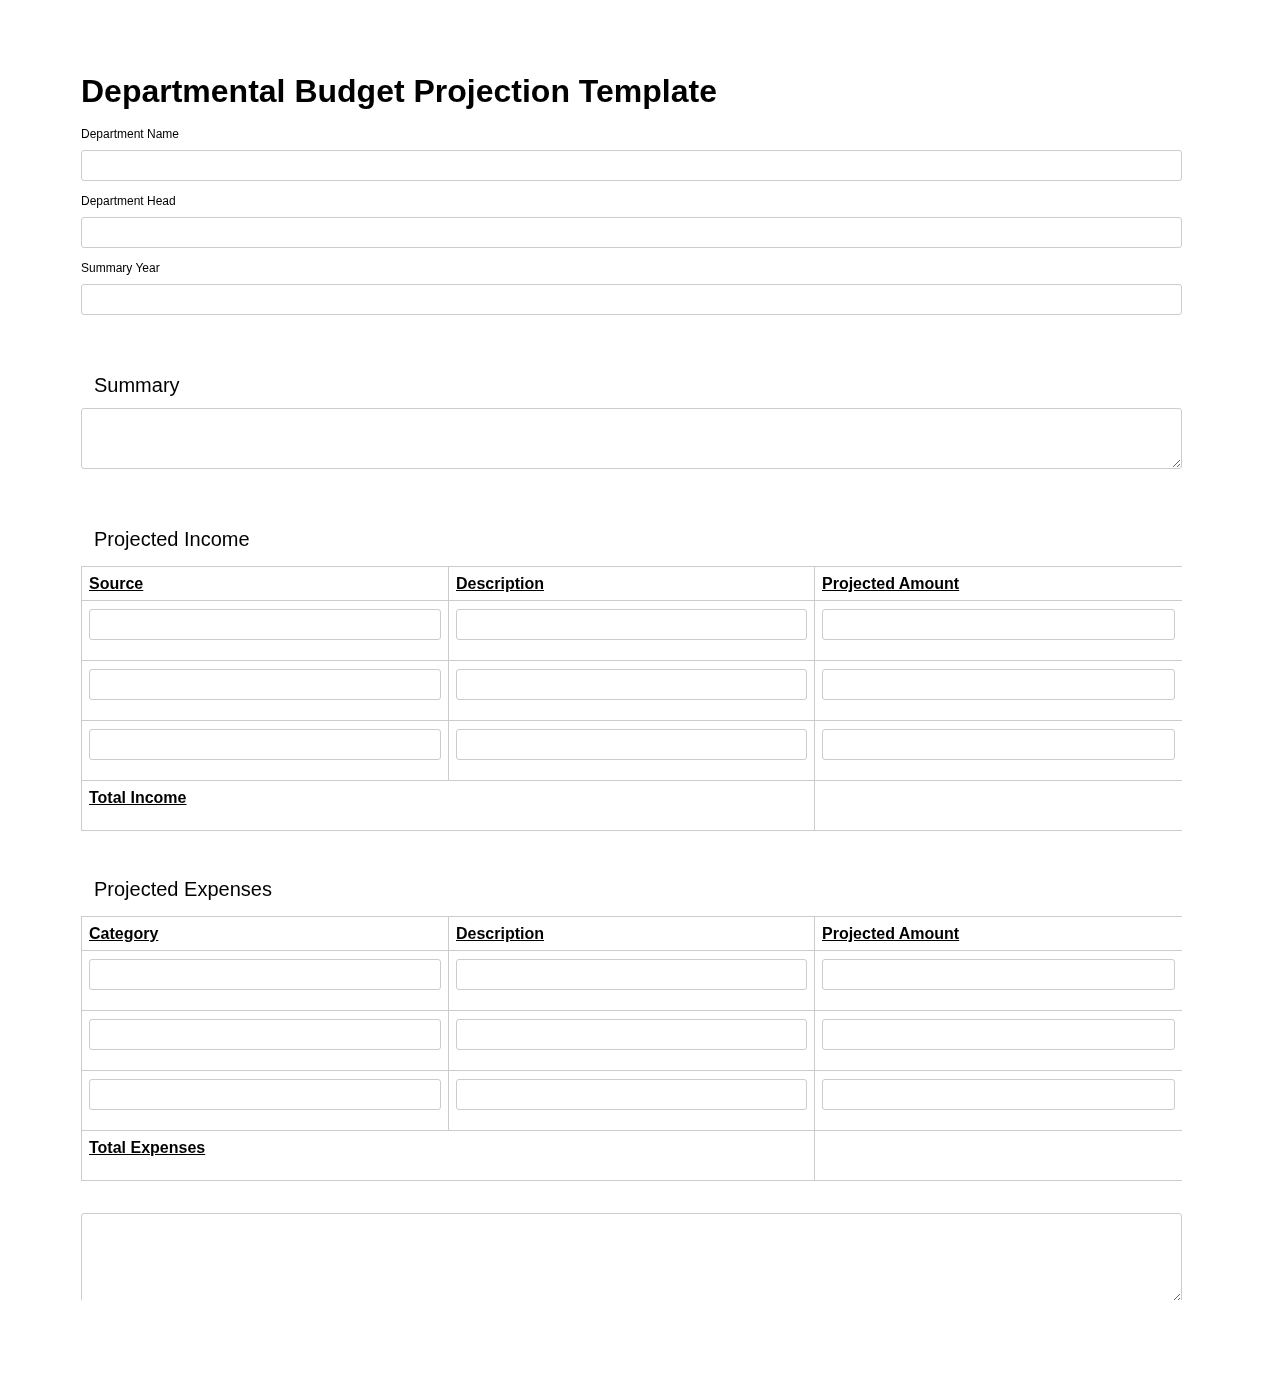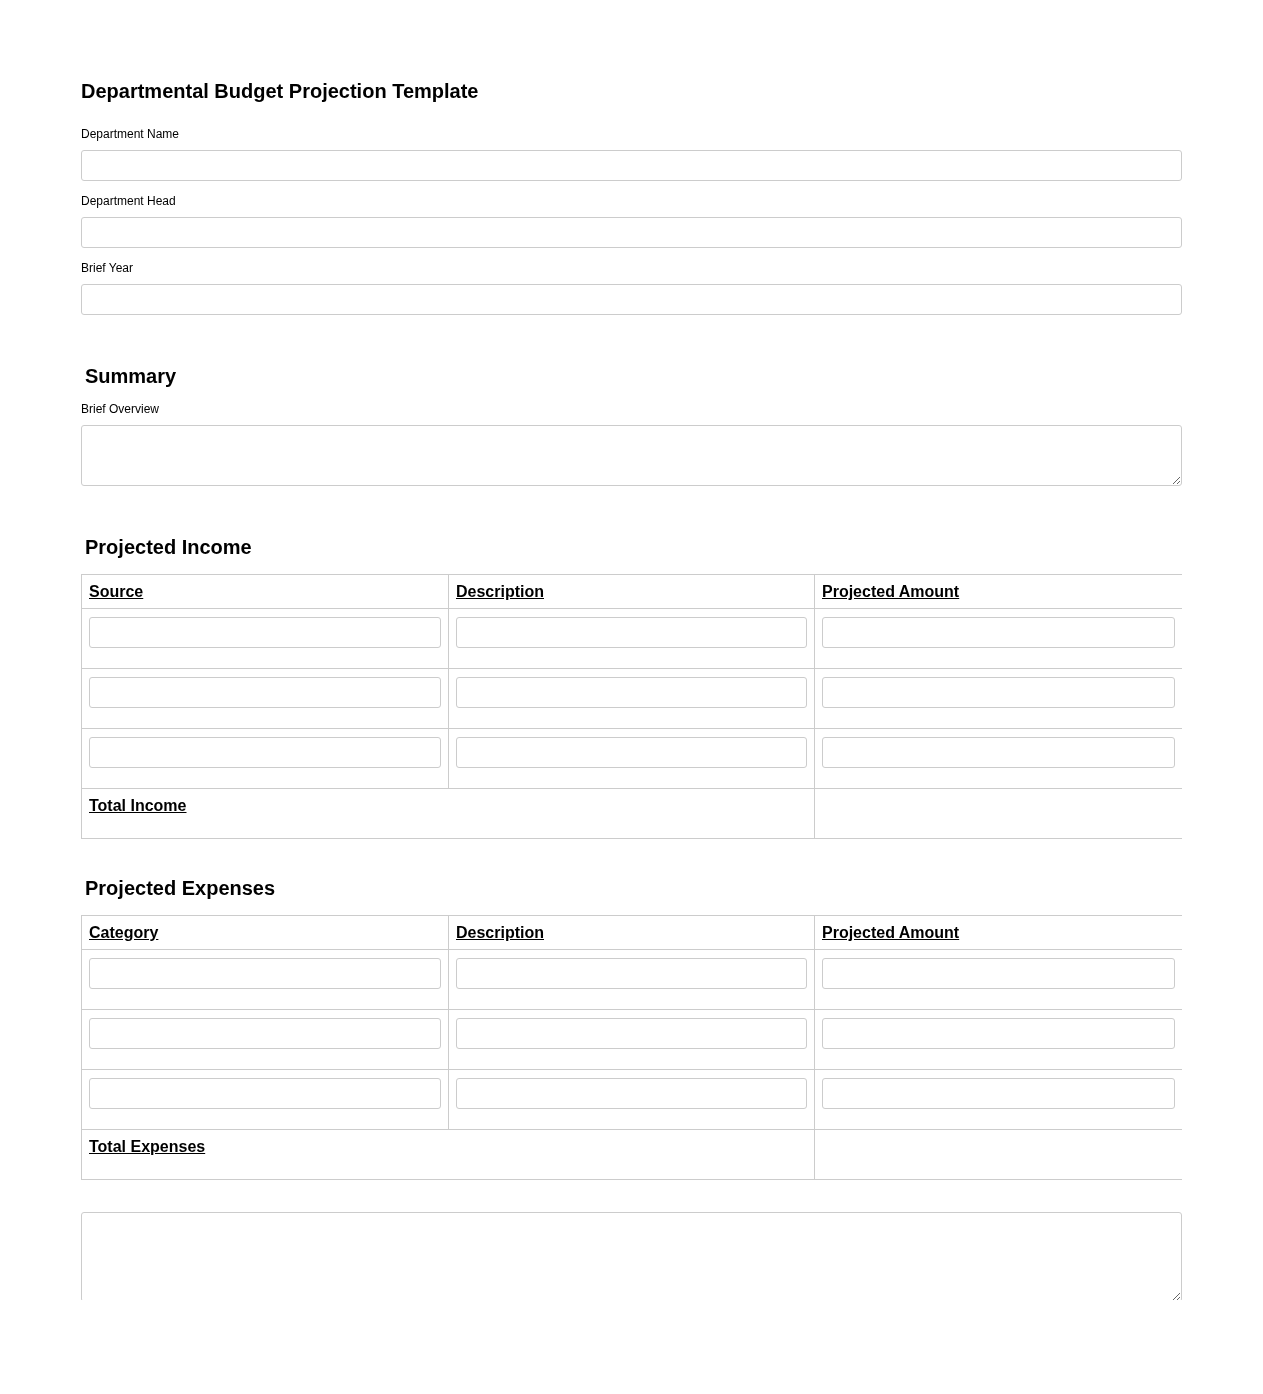--- a/index.html
+++ b/index.html
@@ -17,21 +17,21 @@
     }
     .page {
       position: absolute;
       left: 81px;
       top: 0;
       width: 1101px;
       height: 1300px;
       overflow: hidden;
     }
     h1 {
-      font-size: 20px;
+      font-size: 32px;
       font-weight: bold;
       margin: 0;
       position: absolute;
       top: 71px;
       left: 0;
       line-height: 40px;
       white-space: nowrap;
     }
     .flow {
       position: absolute;
@@ -60,22 +60,22 @@
     }
     textarea.field {
       height: 61px;
       resize: vertical;
     }
     textarea.field.tall {
       height: 90px;
     }
     h2 {
       font-size: 20px;
-      font-weight: bold;
-      margin: 4px;
+      font-weight: normal;
+      margin: 13px;
       line-height: 26px;
     }
     .section-gap { height: 34px; }
     .sect-title { margin-bottom: 10px; }
     table.budget {
       width: 1101px;
       border-collapse: collapse;
       table-layout: fixed;
       margin-top: 14px;
     }
@@ -125,27 +125,26 @@
 <div class="page">
   <h1>Departmental Budget Projection Template</h1>
 
   <div class="flow">
     <label>Department Name</label>
     <input class="field" type="text" value="" style="">
 
     <label>Department Head</label>
     <input class="field" type="text" value="" style="">
 
-    <label>Brief Year</label>
+    <label>Summary Year</label>
     <input class="field" type="text" value="" style="">
 
     <div class="section-gap"></div>
 
     <h2 class="sect-title">Summary</h2>
-    <label>Brief Overview</label>
     <textarea class="field" style=""></textarea>
 
     <div class="section-gap"></div>
 
     <h2>Projected Income</h2>
     <table class="budget">
       <colgroup>
           <col style="width:367px">
           <col style="width:366px">
           <col style="width:368px">

